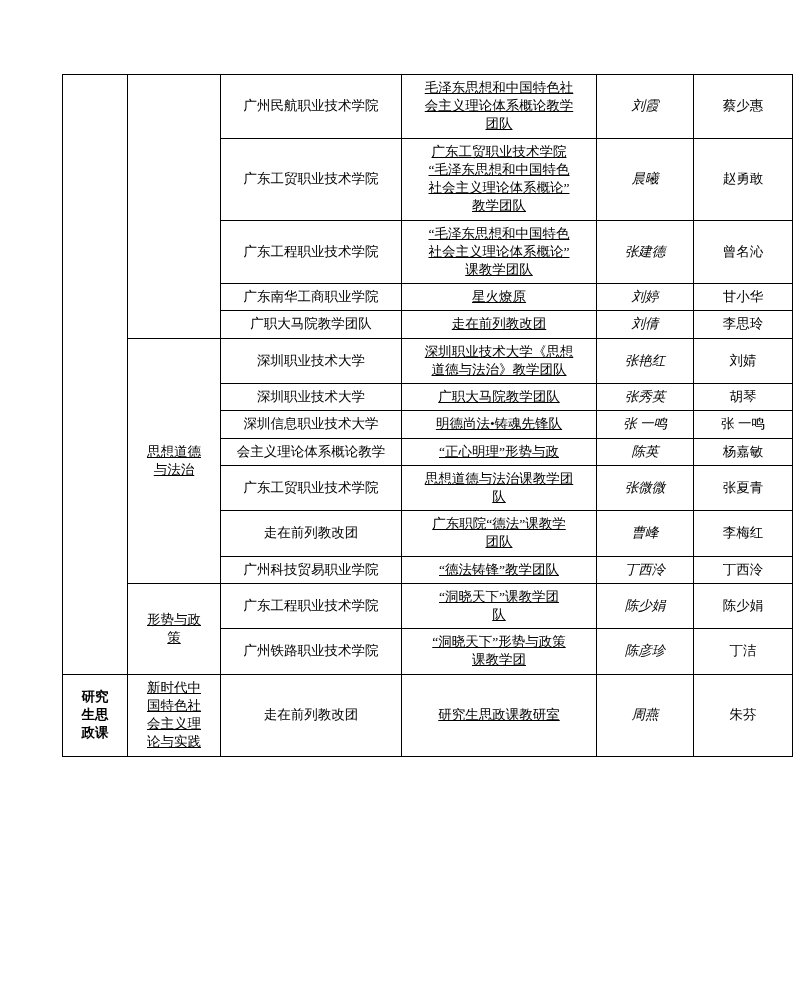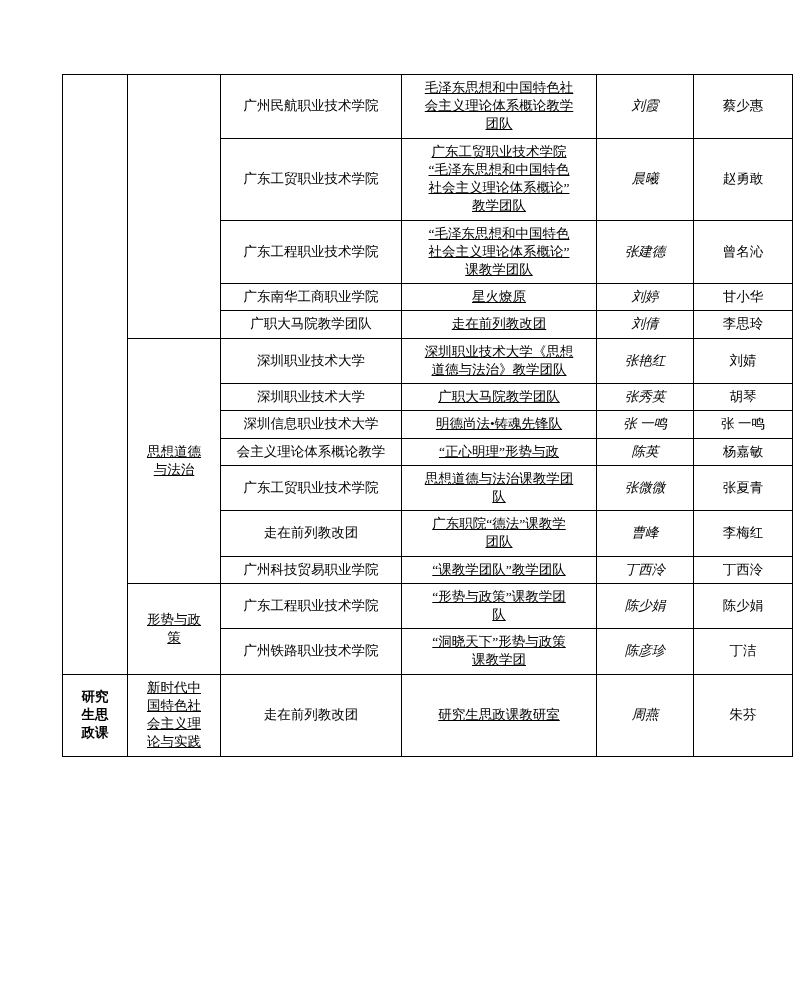--- a/index.html
+++ b/index.html
@@ -248,40 +248,40 @@
         <td class="col-member">
             <span class="cell-text">李梅红</span>
           </td>
       </tr>
 
       <tr>
         <td class="col-school">
             <span class="cell-text">广州科技贸易职业学院</span>
           </td>
         <td class="col-team">
-            <span class="cell-text">“课教学团队”教学团队</span>
+            <span class="cell-text">“德法铸锋”教学团队</span>
           </td>
         <td class="col-leader">
             <span class="cell-text">丁西泠</span>
           </td>
         <td class="col-member">
             <span class="cell-text">丁西泠</span>
           </td>
       </tr>
 
       <tr>
         <td class="col-sub" rowspan="2">
             <span class="cell-text">形势与政
 策</span>
           </td>
         <td class="col-school">
             <span class="cell-text">广东工程职业技术学院</span>
           </td>
         <td class="col-team">
-            <span class="cell-text">“形势与政策”课教学团
+            <span class="cell-text">“洞晓天下”课教学团
 队</span>
           </td>
         <td class="col-leader">
             <span class="cell-text">陈少娟</span>
           </td>
         <td class="col-member">
             <span class="cell-text">陈少娟</span>
           </td>
       </tr>
 

